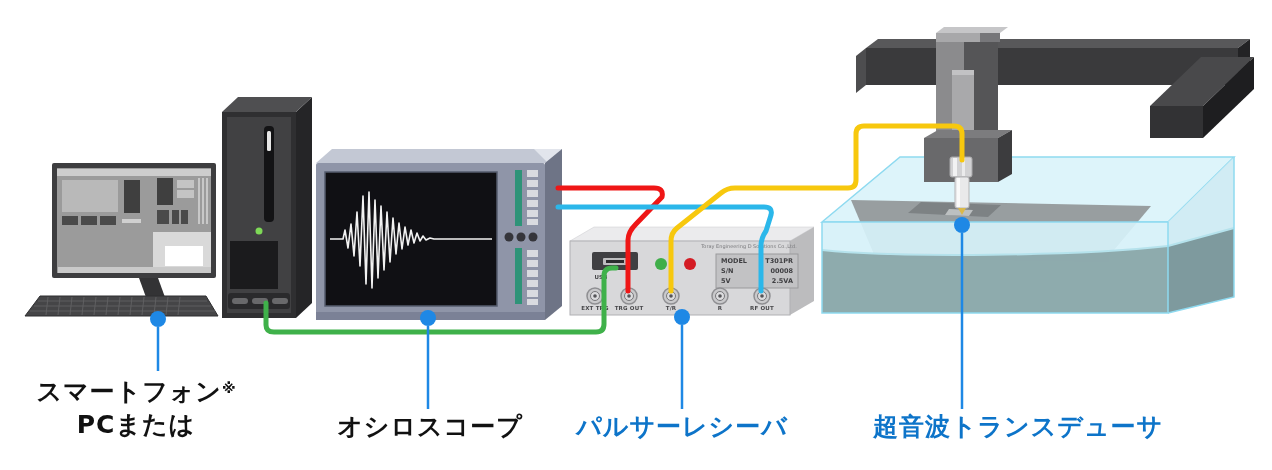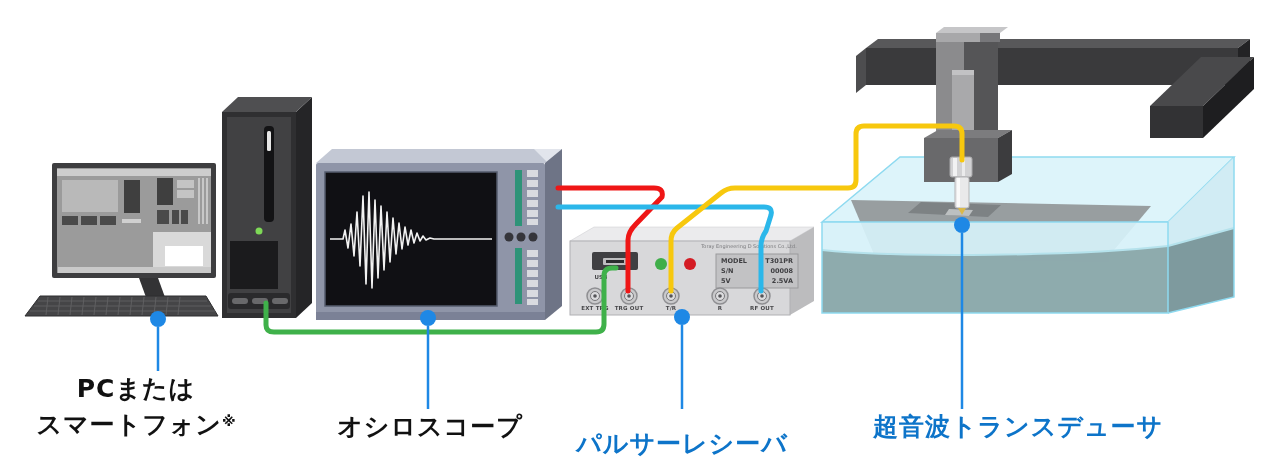--- a/index.html
+++ b/index.html
@@ -245,22 +245,22 @@
       <g fill="#1e88e5">
         <circle cx="158" cy="319" r="8"></circle>
         <circle cx="428" cy="318" r="8"></circle>
         <circle cx="682" cy="317" r="8"></circle>
         <circle cx="962" cy="225" r="8"></circle>
       </g>
     </g>
   </svg>
 
   <div class="caption" style="left:136px;top:372px;">
-    <div>PCまたは</div>
     <div>
       <span>スマートフォン</span><span class="note">※</span>
     </div>
+    <div>PCまたは</div>
   </div>
   <div class="caption" style="left:430px;top:410px;text-align:right;">オシロスコープ</div>
-  <div class="caption blue" style="left:682px;top:427px;">パルサーレシーバ</div>
+  <div class="caption blue" style="left:682px;top:410px;">パルサーレシーバ</div>
   <div class="caption blue" style="left:1018px;top:410px;">超音波トランスデューサ</div>
 
 </div>
 
 </body></html>

